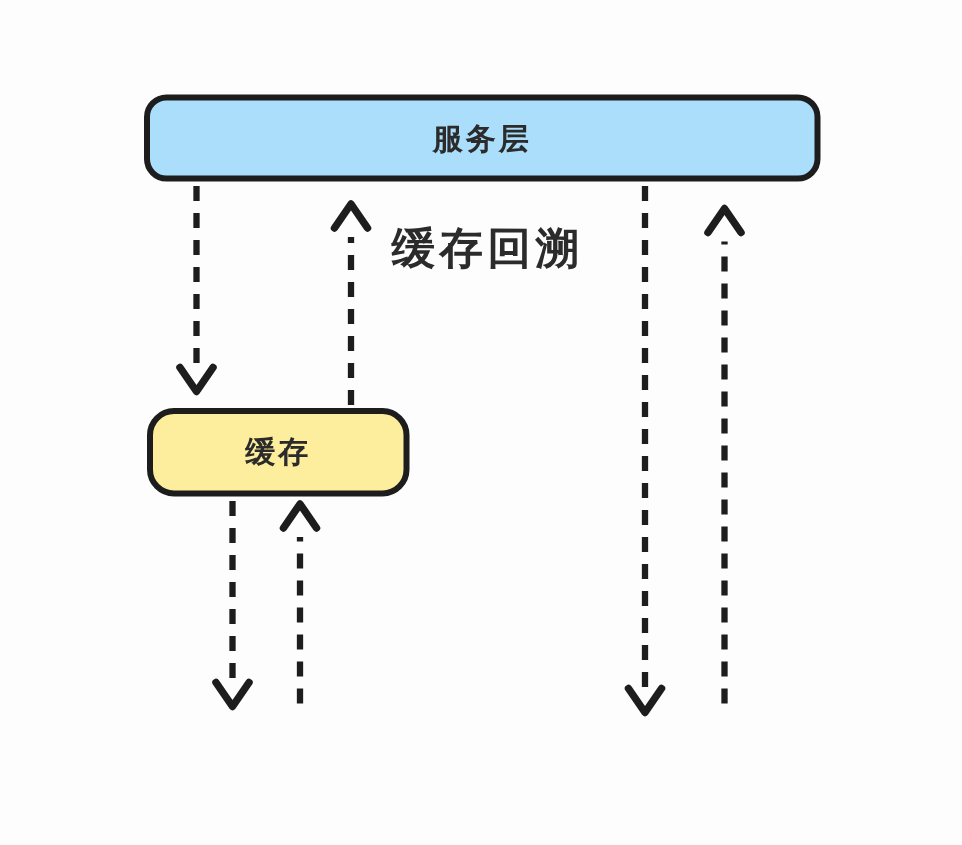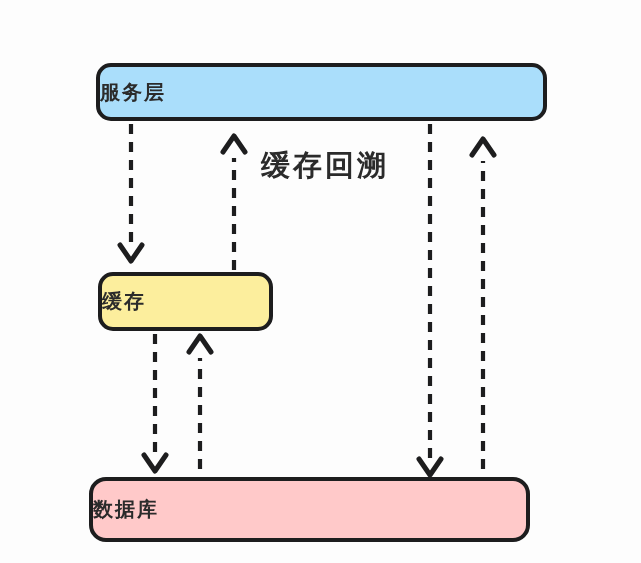--- a/index.html
+++ b/index.html
@@ -15,32 +15,33 @@
     background: #fdfdfd;
     overflow: hidden;
   }
   .node {
     position: absolute;
     box-sizing: border-box;
     border: 4px solid #1d1d1e;
     border-radius: 15px;
     display: flex;
     align-items: center;
+    justify-content: center;
     font-size: 20px;
     font-weight: 600;
     color: #2b2b2b;
     letter-spacing: 2px;
   }
   .node-service {
     left: 96px; top: 63px;
     width: 451px; height: 58px;
   }
   .node-cache {
     left: 98px; top: 272px;
-    width: 175px; height: 59px;
+    width: 175px; height: 59px; border-radius: 18px;
   }
   .node-database {
     left: 89px; top: 477px;
     width: 441px; height: 65px;
     border-radius: 17px;
   }
   .edge-layer {
     position: absolute;
     left: 0; top: 0;
     width: 641px;
@@ -110,19 +111,16 @@
   </svg>
 
   <div class="node node-service" style="background-color: rgb(170, 222, 251);">
     <span>服务层</span>
   </div>
 
   <div class="node node-cache" style="background-color: rgb(252, 238, 157);">
     <span>缓存</span>
   </div>
 
-  <div class="node node-database" style="background-color: rgb(255, 201, 201);">
-    <span>数据库</span>
-  </div>
 
   <div class="float-label">缓存回溯</div>
 
 </div>
 
 </body></html>

